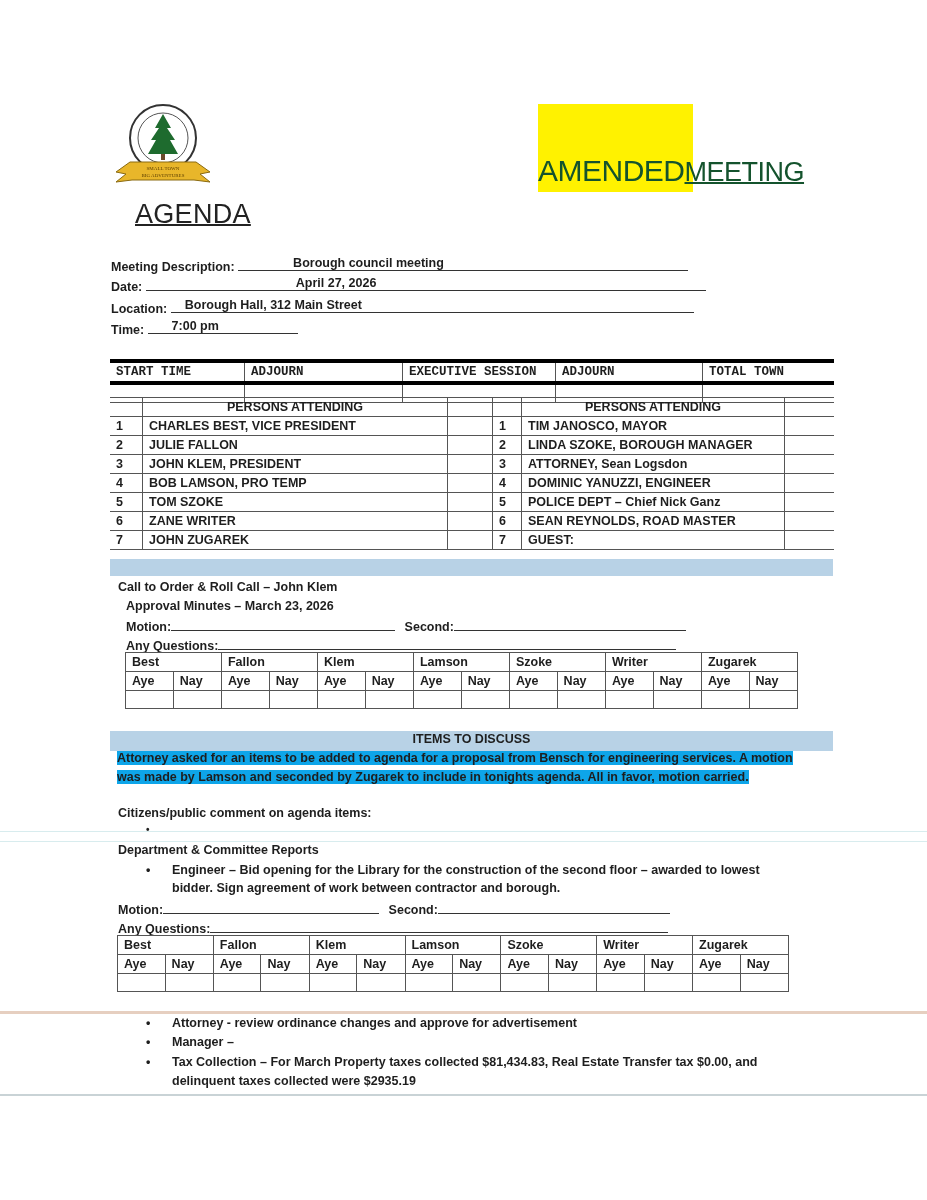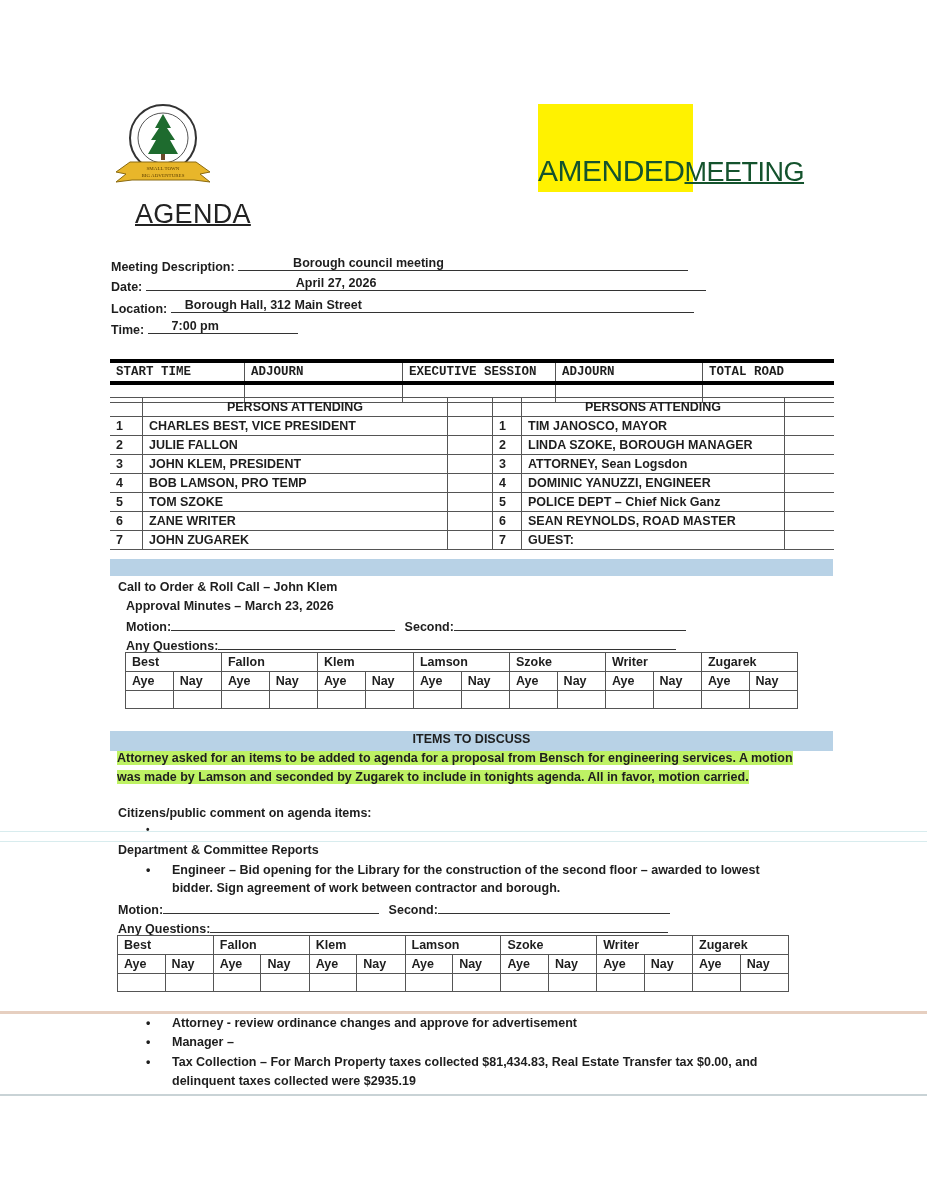--- a/index.html
+++ b/index.html
@@ -42,21 +42,21 @@
   #blue-band-1 { left: 110px; top: 559px; width: 723px; height: 17px; background: #b8d2e6; }
 
   .section-text { font-size: 12.5px; font-weight: bold; white-space: nowrap; }
 
   .vote-table { width: 673px; }
   .vote-table td { border: 1px solid #555; height: 18px; font-size: 12.5px; font-weight: bold; padding: 0 6px; }
   .vote-table tr:last-child td { height: 17px; }
 
   #items-band { left: 110px; top: 731px; width: 723px; height: 20px; background: #b8d2e6; text-align: center; font-size: 12.5px; font-weight: bold; line-height: 16px; }
 
-  .hl { background: #bef264; }
+  .hl { background: #0ea5e9; }
   #attorney-note { left: 117px; top: 749px; width: 700px; font-size: 12.5px; font-weight: bold; line-height: 18.5px; }
 
   .bullet-row { font-size: 12.5px; font-weight: bold; white-space: nowrap; }
   .bullet-dot { display: inline-block; width: 26px; }
 
   .scan-line { position: absolute; left: 0; width: 927px; }
 </style>
 </head>
 <body>
 
@@ -96,21 +96,21 @@
   <span class="uline" style="width:150px;"><span style="left:24px;">7:00 pm</span></span>
 </div>
 
 <table id="time-table" class="abs tbl">
   <tbody>
       <tr>
     <td style="width:122px;">START TIME</td>
     <td style="width:145px;">ADJOURN</td>
     <td style="width:140px;">EXECUTIVE SESSION</td>
     <td style="width:134px;">ADJOURN</td>
-    <td>TOTAL ROAD</td>
+    <td>TOTAL TOWN</td>
   </tr>
   <tr>
     <td></td>
     <td></td>
     <td></td>
     <td></td>
     <td></td>
   </tr>
 </tbody>
   </table>

